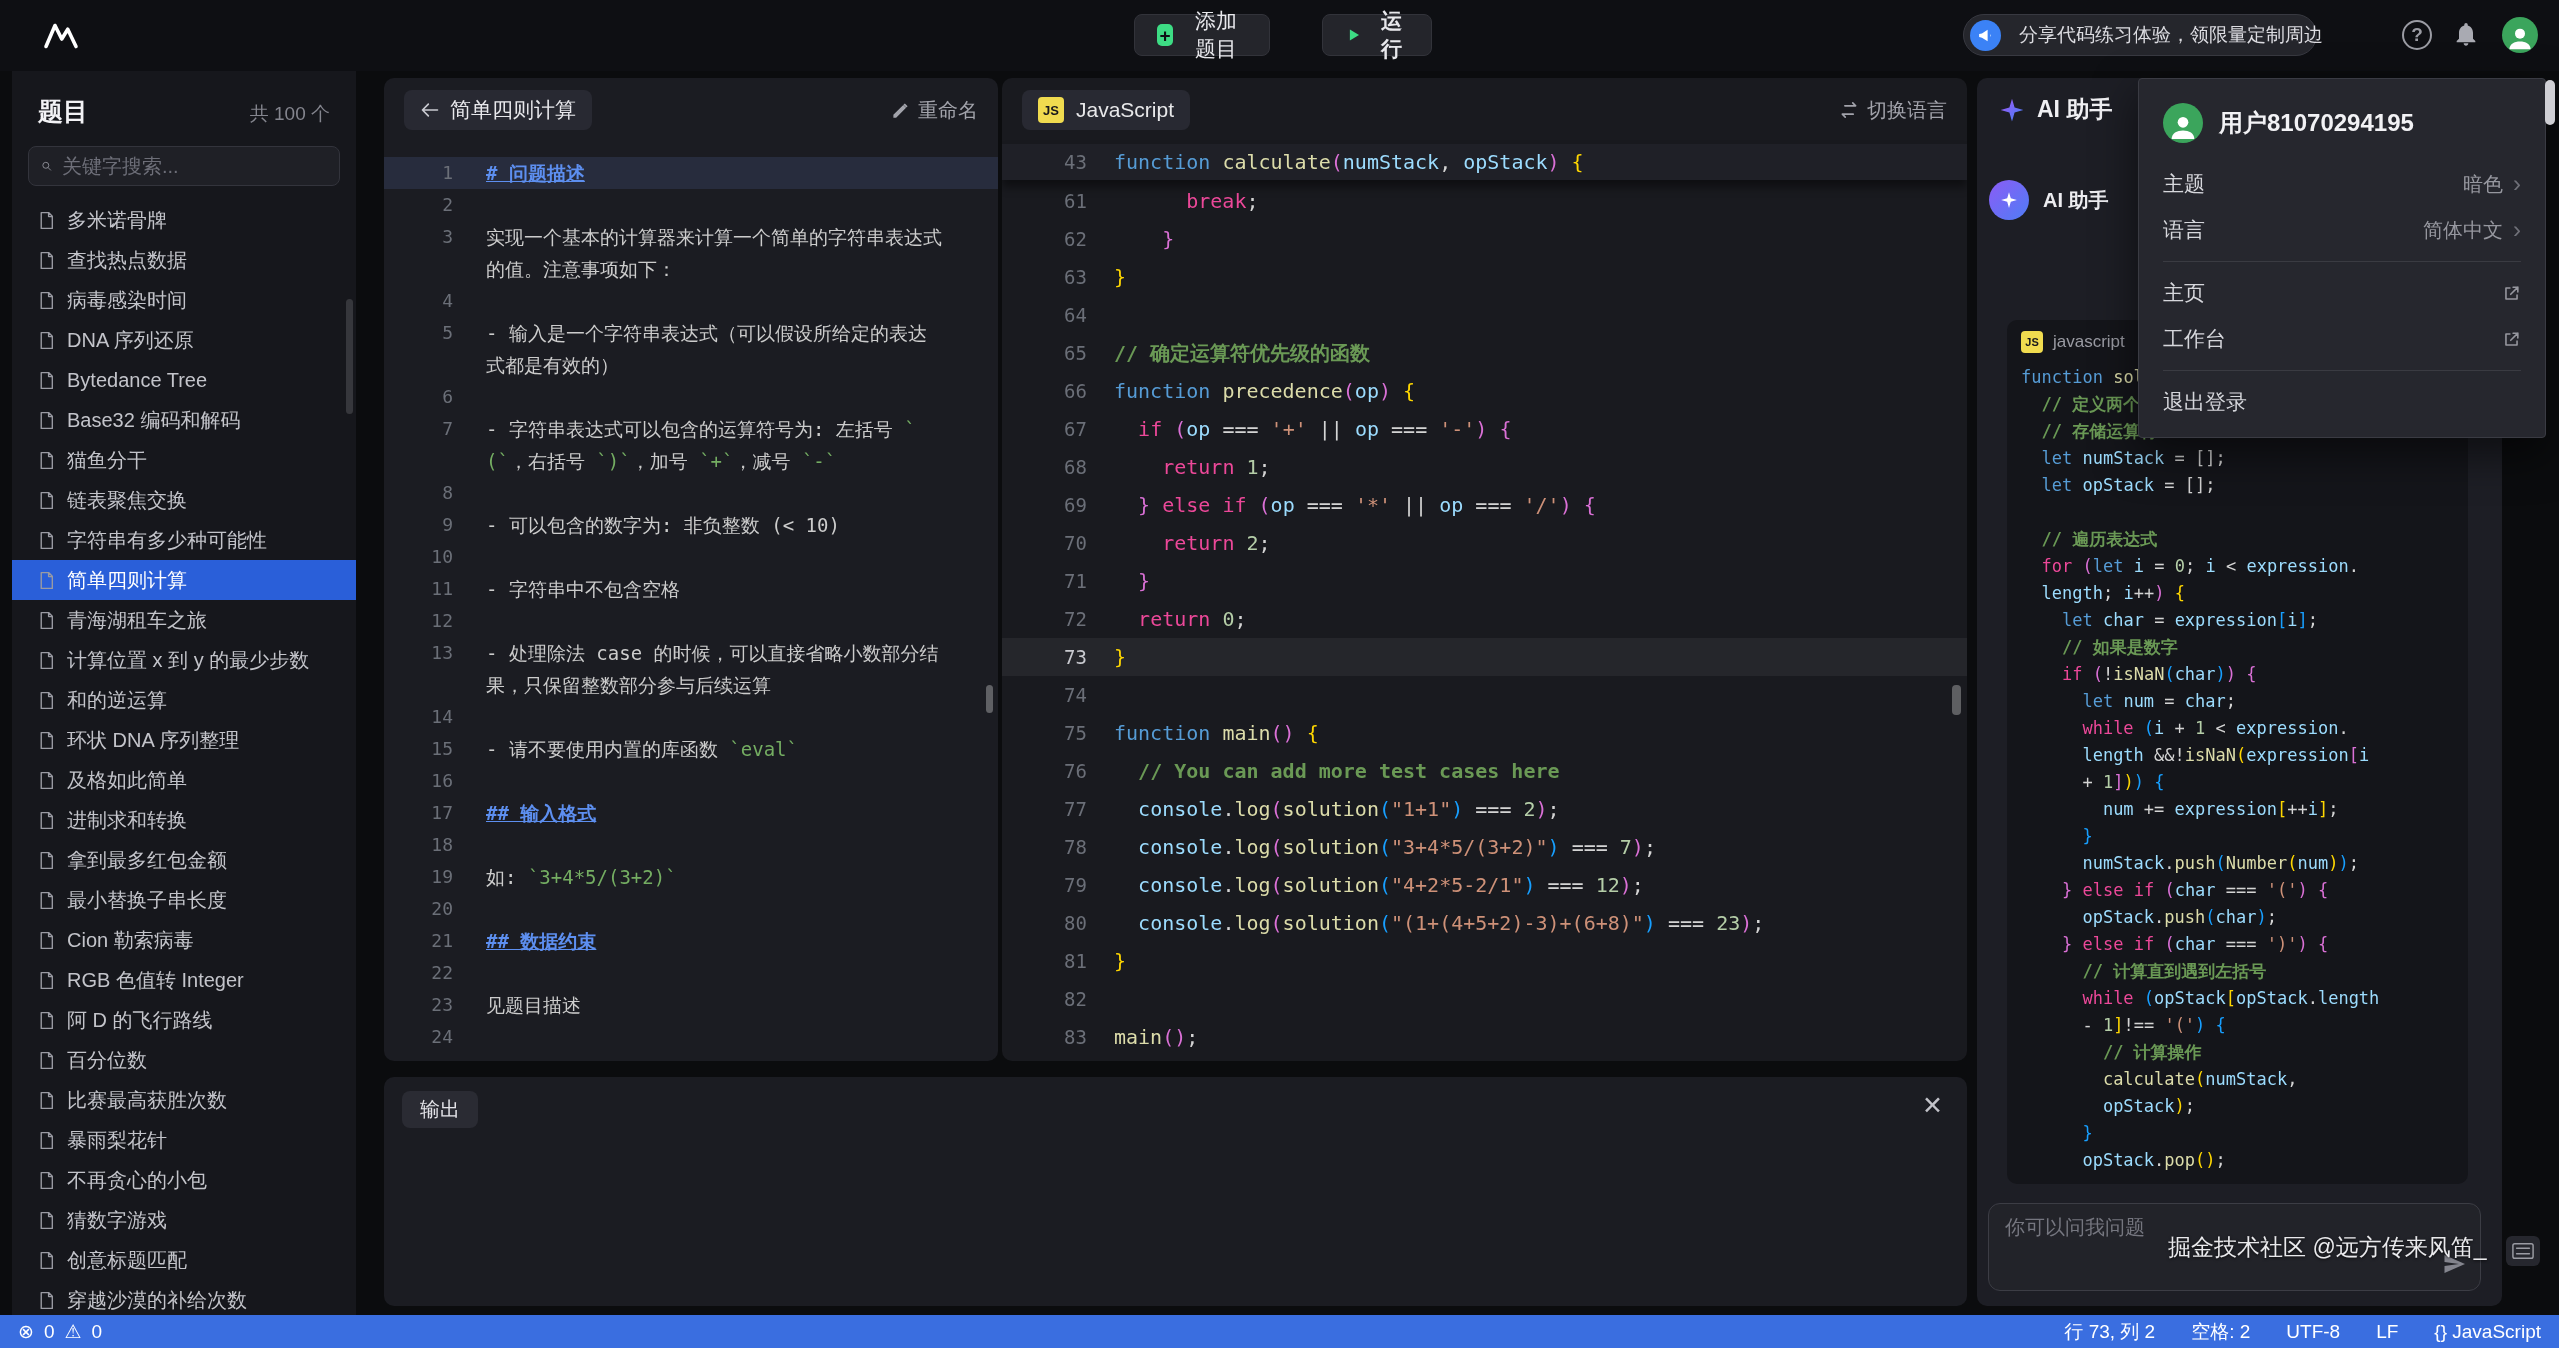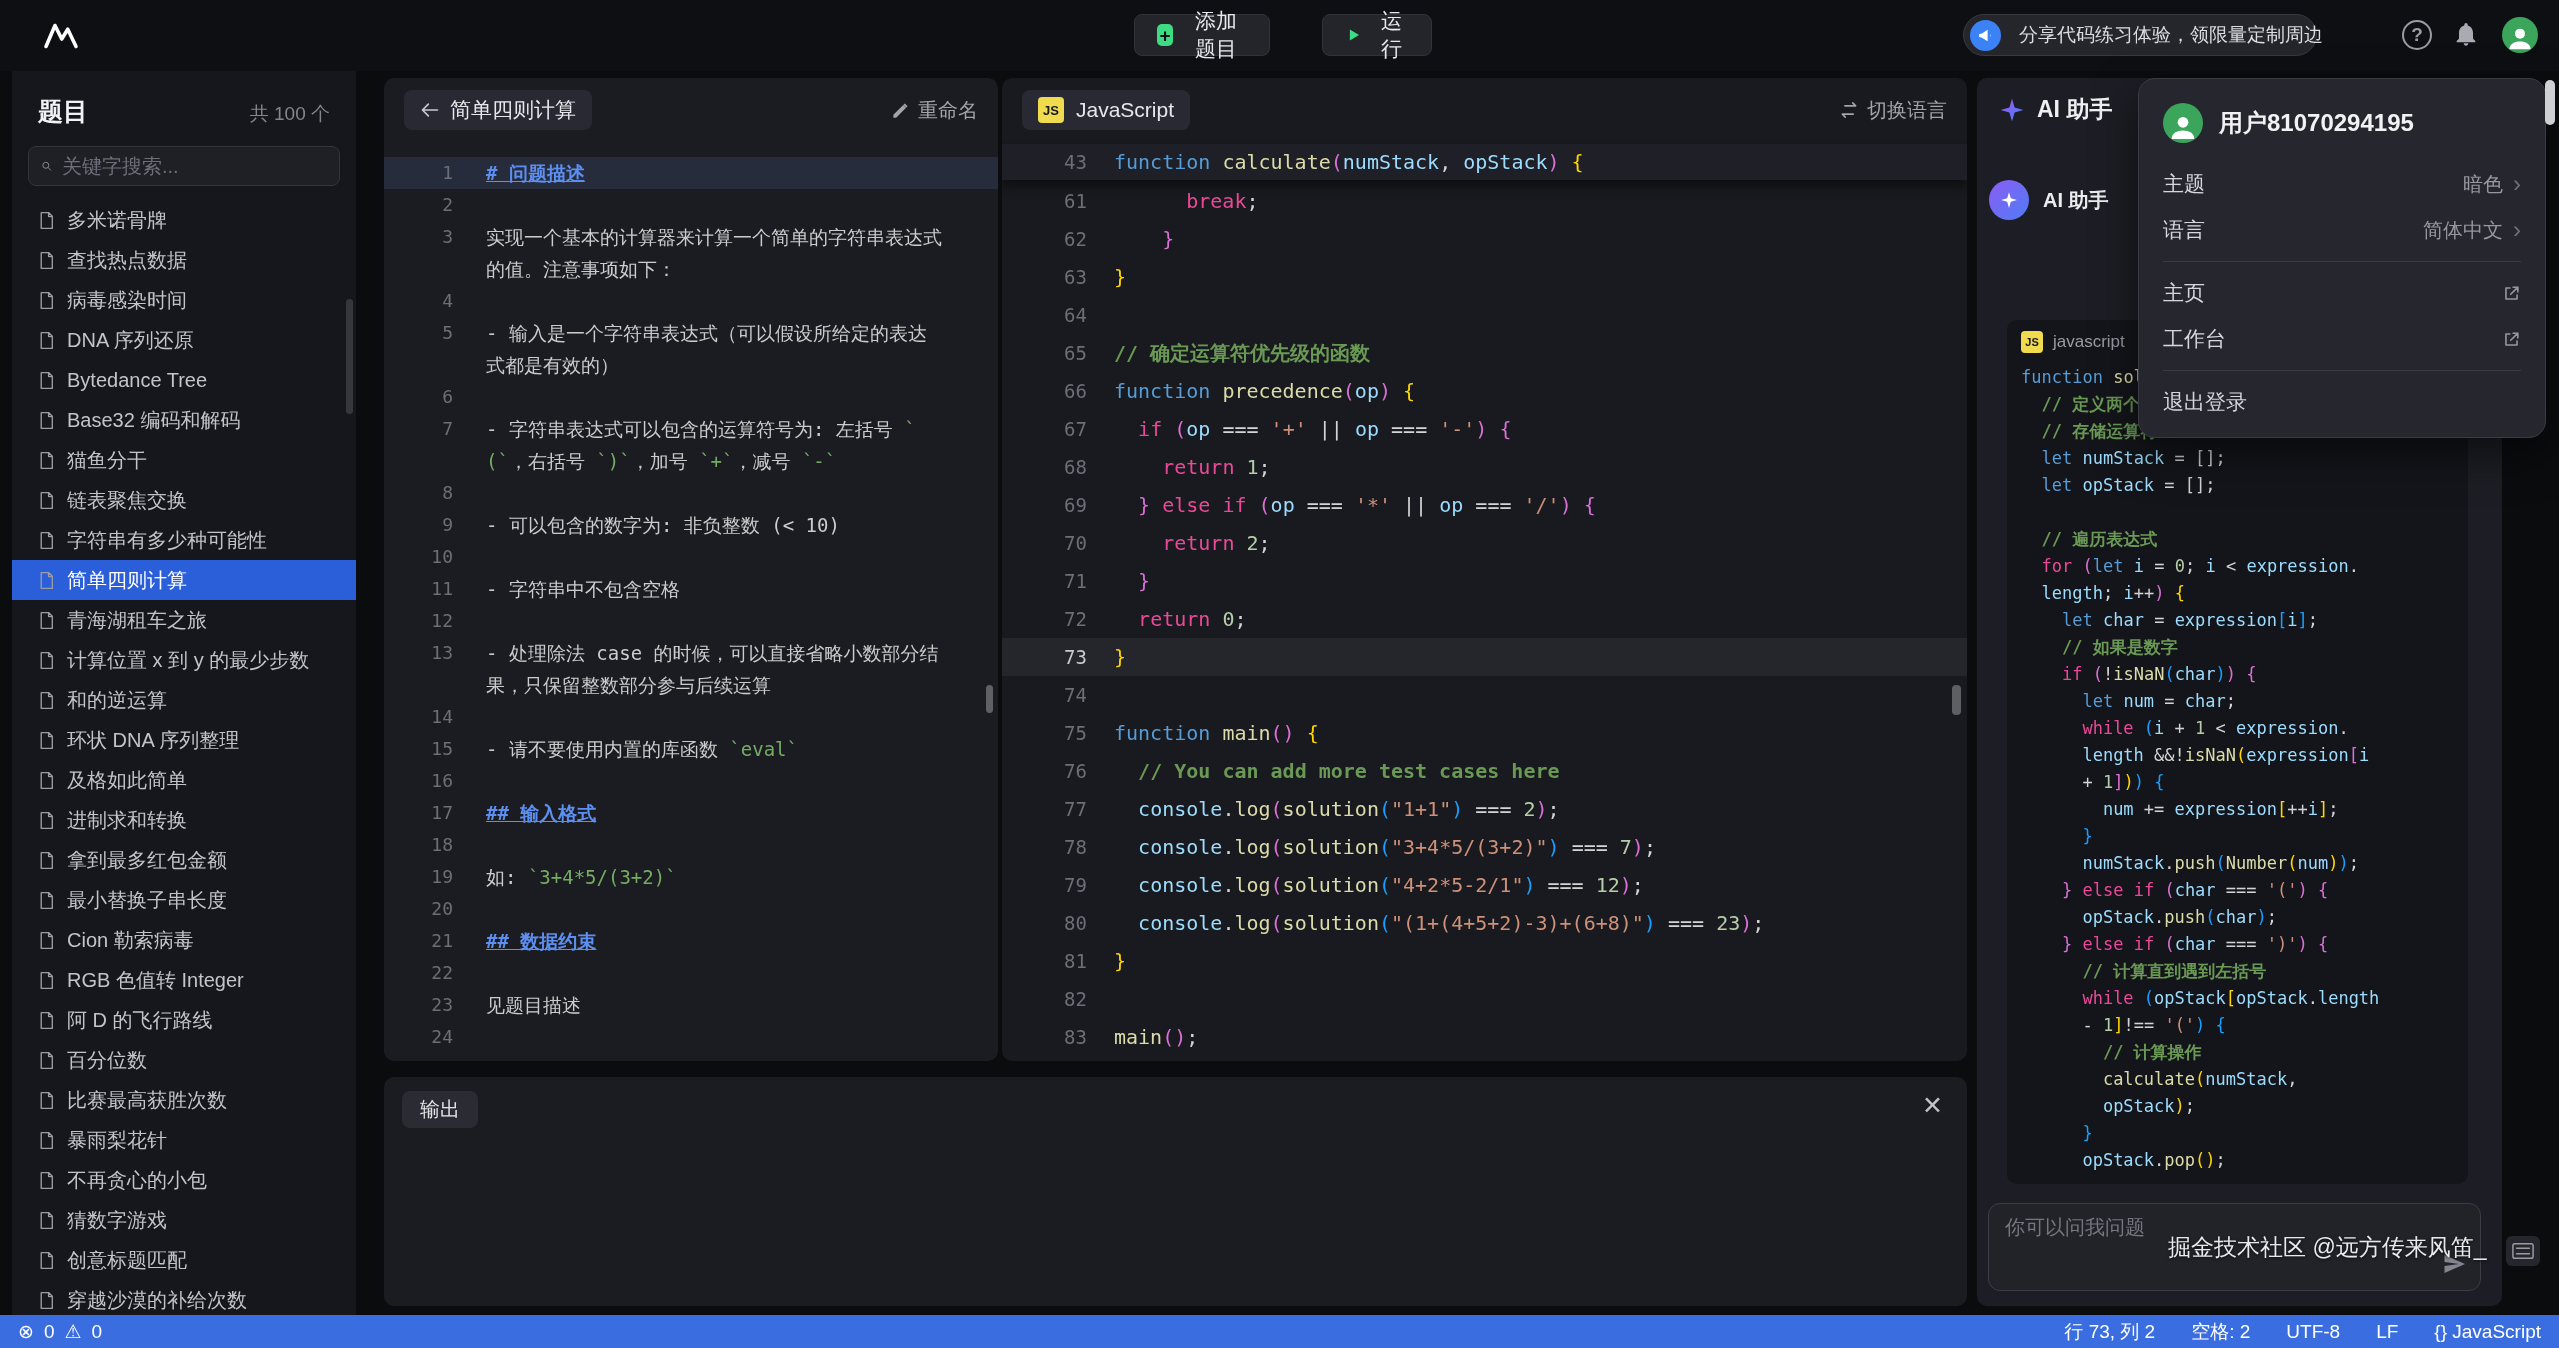--- a/index.html
+++ b/index.html
@@ -6,21 +6,21 @@
   html,body{background:#0b0c0e;}
   .screen{position:relative;width:2559px;height:1348px;background:#0b0c0e;overflow:hidden;
           font-family:"Liberation Sans",sans-serif;color:#d8d8dc;}
 
   
   .topbar{position:absolute;left:0;top:0;width:2559px;height:71px;background:#0e0f13;z-index:5;}
   .logo{position:absolute;left:40px;top:15px;width:42px;height:42px;display:flex;align-items:center;justify-content:center;}
   .tb-btn{position:absolute;top:14px;height:42px;background:#24252b;border:1px solid #32333a;border-radius:8px;
           color:#e8e8ec;font-size:21px;display:flex;align-items:center;gap:12px;padding:0 22px;cursor:pointer;}
   .btn-add{left:1134px;width:136px;}
-  .btn-run{left:1322px;width:110px;}
+  .btn-run{left:1322px;width:110px;font-weight:bold;}
   .plus-ico{width:22px;height:22px;background:#3ddc84;border-radius:5px;color:#101216;font-weight:700;font-size:19px;
             display:flex;align-items:center;justify-content:center;line-height:1;}
   .banner{position:absolute;left:1963px;top:14px;width:354px;height:42px;background:#25262c;border:1px solid #383941;
           border-radius:21px;display:flex;align-items:center;gap:18px;padding:0 14px 0 6px;font-size:19px;color:#dcdce1;white-space:nowrap;}
   .banner-ico{width:31px;height:31px;border-radius:50%;background:#3b82f6;display:flex;align-items:center;justify-content:center;flex:0 0 auto;}
   .help-ico{position:absolute;left:2402px;top:20px;width:30px;height:30px;border:2px solid #9b9ca4;border-radius:50%;
             color:#9b9ca4;font-size:19px;font-weight:700;display:flex;align-items:center;justify-content:center;}
   .bell-ico{position:absolute;left:2452px;top:20px;}
   .avatar{width:36px;height:36px;border-radius:50%;background:#3ba55c;display:flex;align-items:flex-end;justify-content:center;overflow:hidden;}
   .avatar-top{position:absolute;left:2502px;top:17px;}
@@ -114,21 +114,21 @@
   .send-ico{position:absolute;right:14px;bottom:10px;cursor:pointer;}
 
   .kbd-btn{position:absolute;left:2506px;top:1236px;width:34px;height:30px;background:#26272e;border-radius:6px;
            display:flex;align-items:center;justify-content:center;z-index:6;cursor:pointer;}
 
   .watermark{position:absolute;left:2168px;top:1232px;z-index:20;font-size:23px;color:#e9e9ec;
              text-shadow:0 1px 3px rgba(0,0,0,.7);white-space:nowrap;}
 
   
   .dropdown{position:absolute;left:2138px;top:78px;width:408px;background:#26272e;border:1px solid #3a3b43;
-            border-radius:17px;box-shadow:0 16px 44px rgba(0,0,0,.55);padding:14px 0 12px;z-index:50;}
+            border-radius:4px;box-shadow:0 16px 44px rgba(0,0,0,.55);padding:14px 0 12px;z-index:50;}
   .dd-user{display:flex;align-items:center;gap:16px;padding:10px 24px 18px;}
   .dd-username{font-size:24px;font-weight:700;color:#f2f2f5;}
   .dd-item{height:46px;display:flex;align-items:center;justify-content:space-between;padding:0 24px;
            font-size:21px;color:#d6d7dc;cursor:pointer;}
   .dd-value{color:#96979f;display:flex;gap:10px;align-items:center;font-size:20px;}
   .dd-chevron{color:#6f7078;font-size:24px;line-height:1;}
   .dd-divider{height:1px;background:#3a3b42;margin:8px 24px;}
 
   
   .statusbar{position:absolute;left:0;top:1315px;width:2559px;height:33px;background:#3a6ee0;color:#fff;

